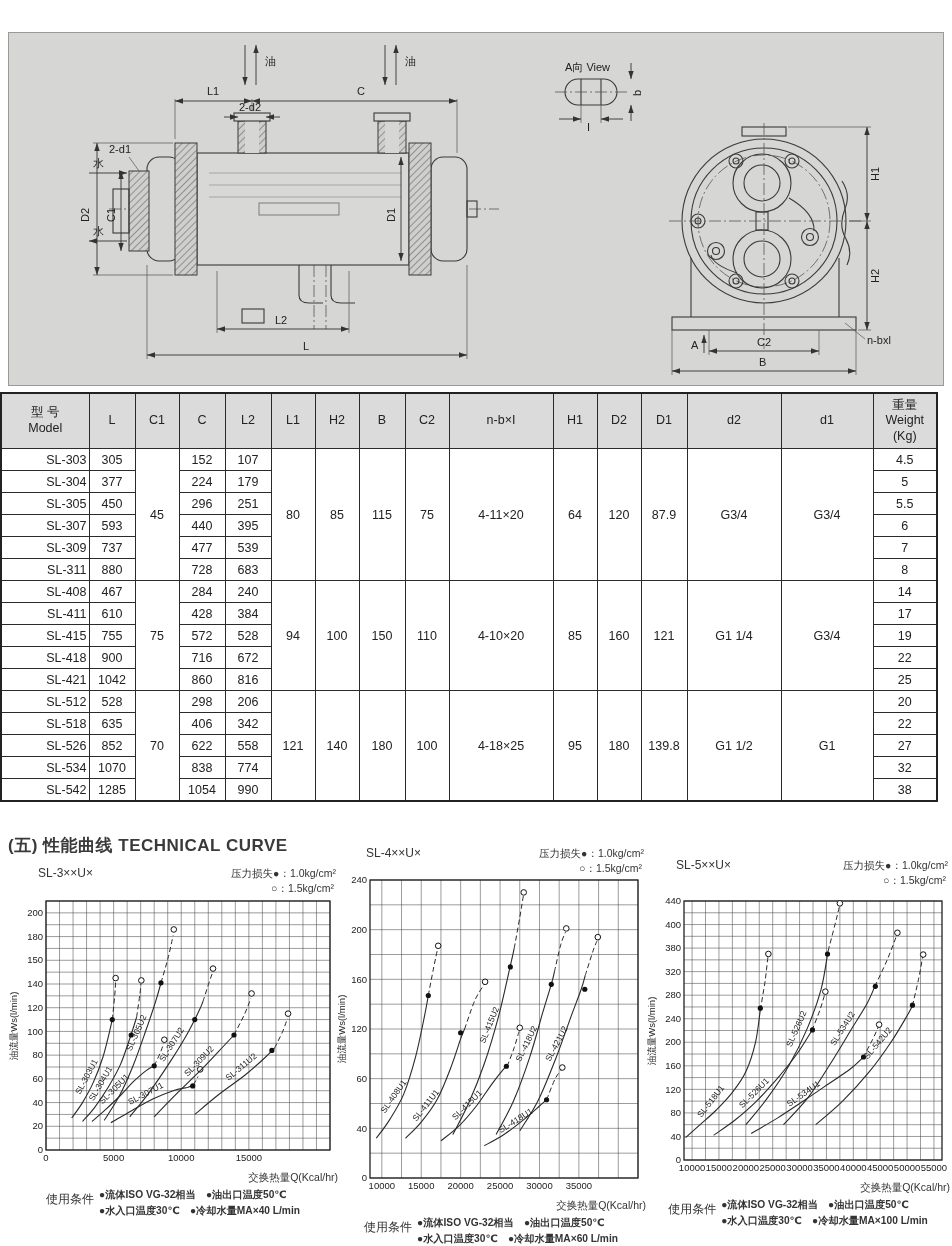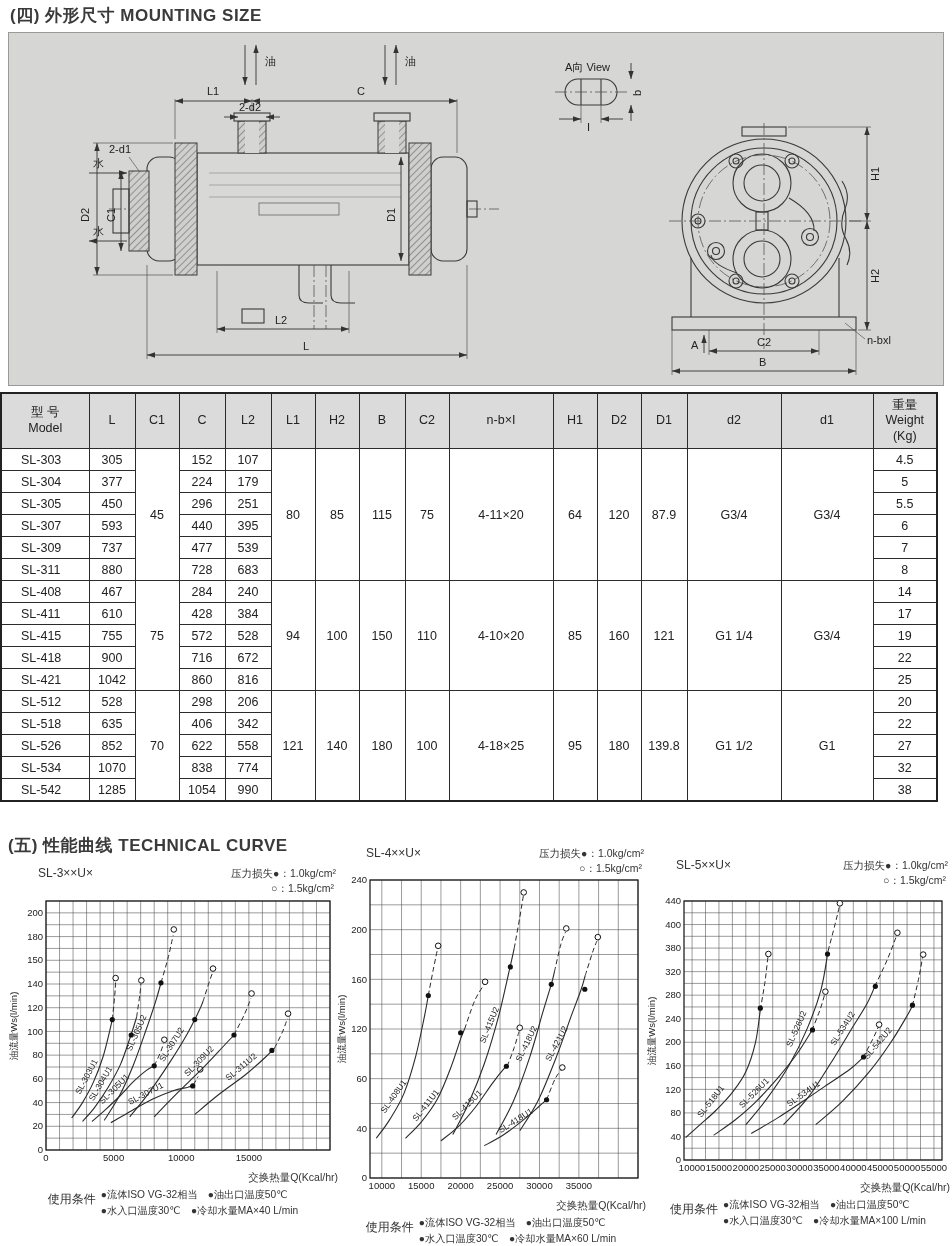--- a/index.html
+++ b/index.html
@@ -9,47 +9,46 @@
   .sec-title{position:absolute;font-size:17px;font-weight:bold;color:#3a3a3a;letter-spacing:0.5px;}
   #panel{position:absolute;left:8px;top:32px;width:936px;height:354px;background:#d6d6d4;
          border:1px solid #9a9a9a;box-sizing:border-box;overflow:hidden;}
   
   #spec-table{position:absolute;left:0;top:392px;width:936px;border-collapse:collapse;
               table-layout:fixed;border:2px solid #222;}
   #spec-table th,#spec-table td{border:1px solid #2b2b2b;font-size:12.5px;text-align:center;
               padding:0 2px;overflow:hidden;white-space:nowrap;}
   #spec-table th{background:#dbdbdb;font-weight:normal;height:54px;line-height:1.25;}
   #spec-table td{height:21px;background:#fff;}
-  #spec-table td.model{text-align:left;padding-left:19px;}
+  #spec-table td.model{text-align:right;padding-left:19px;}
   #note{position:absolute;left:10px;top:806px;font-size:13.5px;color:#3c3c3c;}
   
   .chart{position:absolute;}
   .chart-head{display:flex;justify-content:space-between;align-items:flex-start;}
   .chart-title{font-size:12px;color:#333;margin-left:30px;white-space:nowrap;}
   .chart-legend{font-size:10.5px;color:#333;line-height:1.45;white-space:nowrap;margin-right:2px;}
   .legend-line2{padding-left:40px;}
   .chart-xlabel{text-align:right;font-size:10.5px;color:#333;margin-top:1px;}
   .chart-conds{display:flex;gap:5px;font-size:10.2px;color:#333;margin-top:2px;justify-content:center;}
   .cond-label{font-size:12px;margin-top:4px;white-space:nowrap;}
-  .cond-items div{line-height:1.5;white-space:nowrap;}
+  .cond-items div{line-height:1.5;white-space:nowrap;font-weight:bold;}
   
   .dim{stroke:#333;stroke-width:0.9;}
   .ext{stroke:#555;stroke-width:0.7;}
   .cl{stroke:#555;stroke-width:0.8;stroke-dasharray:12 3 2 3;fill:none;}
   .ol{stroke:#3a3a3a;stroke-width:1.1;fill:none;}
   .olf{stroke:#3a3a3a;stroke-width:1.1;fill:#d6d6d4;}
   .thin{stroke:#777;stroke-width:0.5;}
   text.dlab{font-size:11px;fill:#222;}
 </style>
 </head>
 <body>
 
 <div id="page">
 
-  <div class="sec-title" id="t1" style="left:10px;top:4px">(四) 外形尺寸 MOUNTING SIZE</div>
 
   <div id="panel">
     <svg id="drawing" width="934" height="352" viewBox="0 0 934 352">
       <defs>
         <marker id="aE" markerWidth="9" markerHeight="8" refX="8" refY="3.5" orient="auto" markerUnits="userSpaceOnUse">
           <path d="M0,0.8 L8,3.5 L0,6.2 Z" fill="#333"></path>
         </marker>
         <marker id="aS" markerWidth="9" markerHeight="8" refX="0" refY="3.5" orient="auto" markerUnits="userSpaceOnUse">
           <path d="M8,0.8 L0,3.5 L8,6.2 Z" fill="#333"></path>
         </marker>

